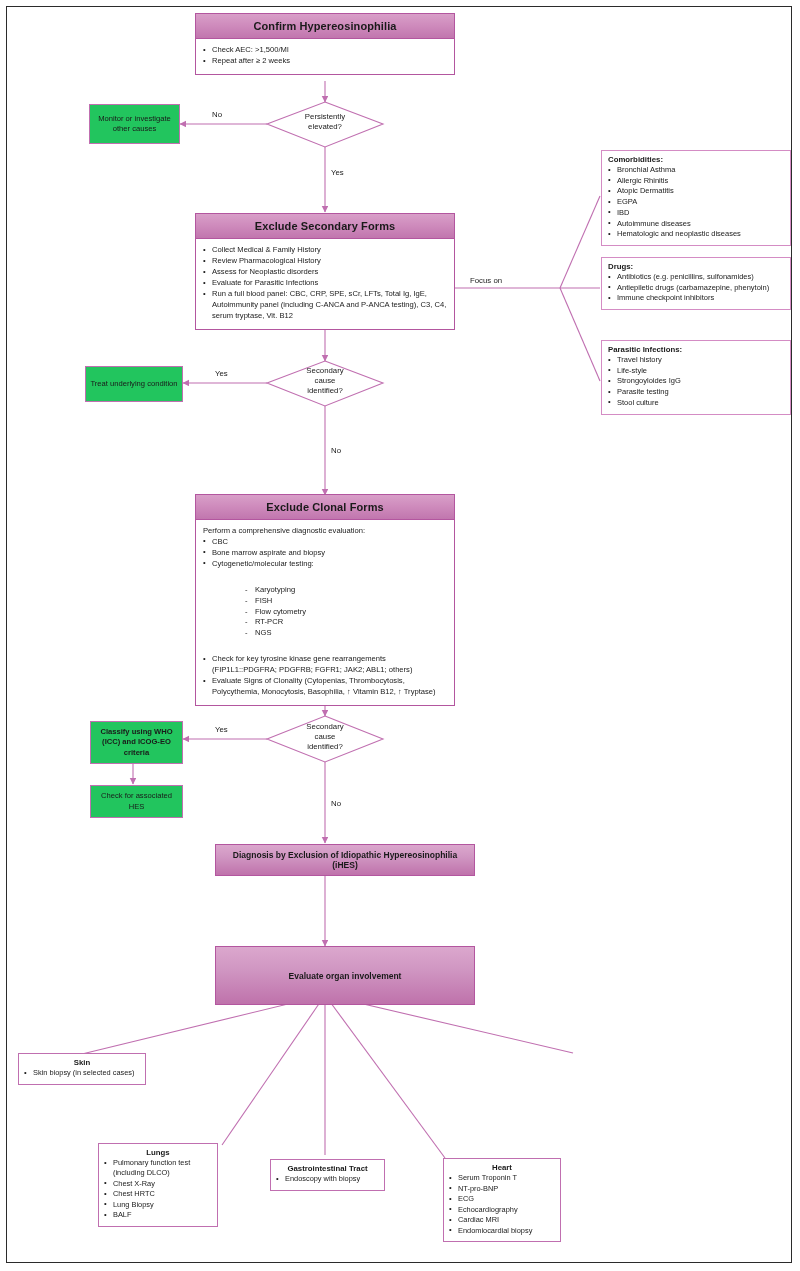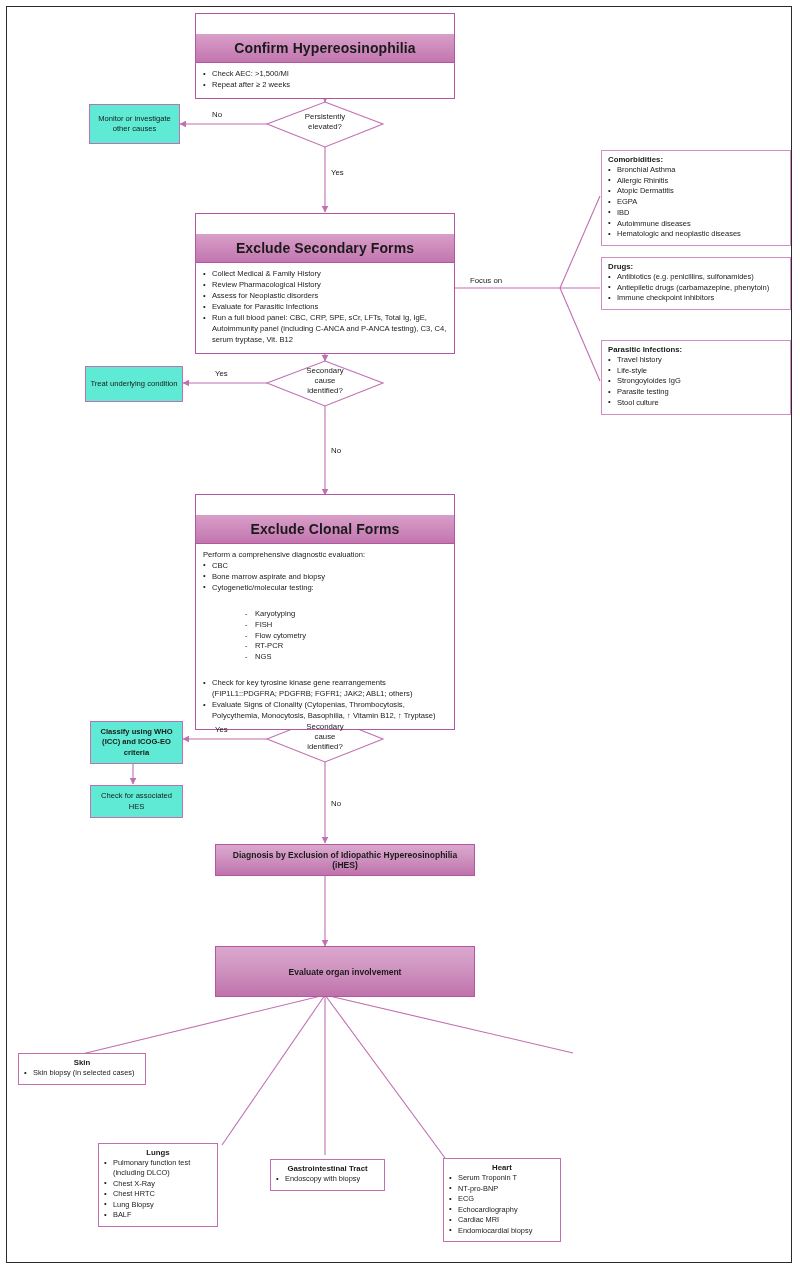--- a/index.html
+++ b/index.html
@@ -6,41 +6,41 @@
   body{font-family:"Liberation Sans",sans-serif;}
   #page{position:relative;width:800px;height:1271px;background:#fff;overflow:hidden;}
   #frame{position:absolute;left:6px;top:6px;width:786px;height:1257px;border:1px solid #2b2b2b;box-sizing:border-box;}
   svg#wires{position:absolute;left:0;top:0;width:800px;height:1271px;pointer-events:none;}
   .node{position:absolute;box-sizing:border-box;}
   
   .procbox{border:1px solid #b3569f;background:#ffffff;}
   .procbox .hdr{
     background:linear-gradient(to bottom,#d89fc8 0%,#cf8cbd 45%,#c176ae 100%);
     border-bottom:1px solid #b3569f;
-    text-align:center;font-weight:bold;font-size:14px;color:#1a1a1a;
-    padding:6px 4px;letter-spacing:.1px;margin-top:20px;
+    text-align:center;font-weight:bold;font-size:11px;color:#1a1a1a;
+    padding:6px 4px;letter-spacing:.1px;
   }
   .procbox .body{padding:6px 7px 7px 7px;}
   ul.bl{margin:0;padding:0;list-style:none;}
   ul.bl li{position:relative;padding-left:9px;font-size:7.6px;line-height:10.6px;color:#1a1a1a;margin:0 0 .5px 0;}
   ul.bl li:before{content:"\2022";position:absolute;left:0;top:-0.5px;font-size:7.6px;color:#1a1a1a;}
   ul.sub{margin:16px;padding:0 0 0 26px;list-style:none;}
   ul.sub li{position:relative;padding-left:10px;font-size:7.6px;line-height:10.6px;color:#1a1a1a;}
   ul.sub li:before{content:"-";position:absolute;left:0;top:0;font-size:7.6px;}
   p.lead{margin:0 0 0 0;font-size:7.6px;line-height:10.6px;color:#1a1a1a;}
   
   .solidbox{
     border:1px solid #b3569f;
     background:linear-gradient(to bottom,#dba7cd 0%,#d096c2 40%,#bf72ab 100%);
     display:flex;align-items:center;justify-content:center;text-align:center;
     font-weight:bold;font-size:8.5px;color:#1a1a1a;padding:4px 6px;margin-left:20px;
   }
   
   .plainbox{
-    border:1px solid #c06fb0;background:#5eead4;
+    border:1px solid #c06fb0;background:#22c55e;
     display:flex;align-items:center;justify-content:center;text-align:center;
     font-size:7.6px;line-height:10.4px;color:#1a1a1a;padding:3px 4px;
   }
   
   .organbox{border:1px solid #c06fb0;background:#fff;padding:4px 5px 5px 5px;}
   .organbox .ttl{text-align:center;font-weight:bold;font-size:7.8px;color:#1a1a1a;margin-bottom:1px;}
   .organbox ul.bl li{font-size:7.4px;line-height:10px;}
   
   .infobox{border:1px solid #d48cc4;background:#fff;padding:4px 6px 5px 6px;}
   .infobox .ttl{font-weight:bold;font-size:7.8px;color:#1a1a1a;margin-bottom:1px;}
@@ -220,21 +220,21 @@
     <span>Check for associated HES</span>
   </div>
 
   <div class="elabel" style="left:215px;top:725px;">Yes</div>
   <div class="elabel" style="left:331px;top:799px;">No</div>
 
   <div class="node solidbox" style="left:195px;top:844px;width:260px;height:32px;">
     <span>Diagnosis by Exclusion of Idiopathic Hypereosinophilia (iHES)</span>
   </div>
 
-  <div class="node solidbox" style="left:195px;top:946px;width:260px;height:51px;">
+  <div class="node solidbox" style="left:195px;top:946px;width:260px;height:59px;">
     <span>Evaluate organ involvement</span>
   </div>
 
   <div class="node organbox" style="left:18px;top:1053px;width:128px;">
     <div class="ttl">Skin</div>
     <ul class="bl">
       <li>Skin biopsy (in selected cases)</li>
     </ul>
   </div>
 

